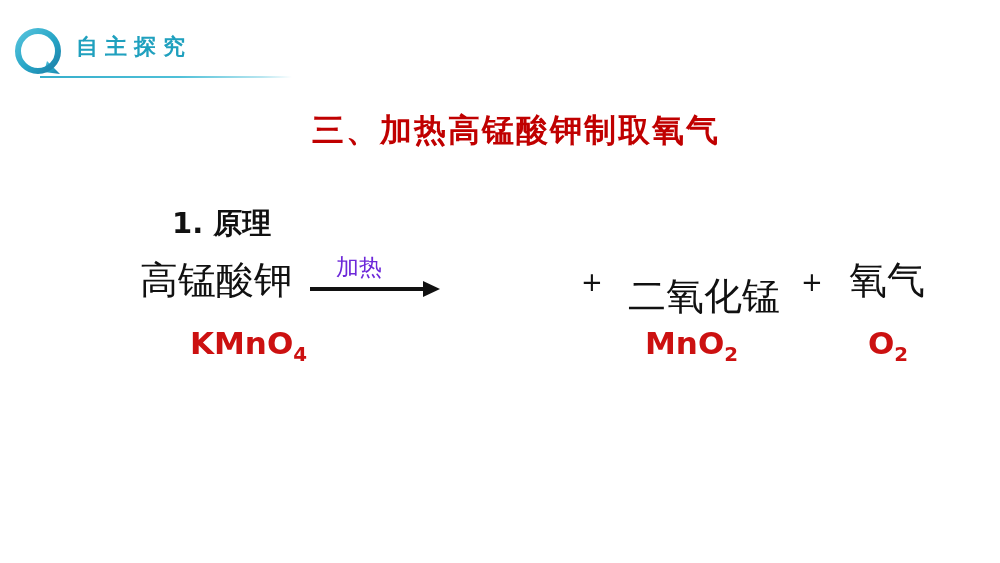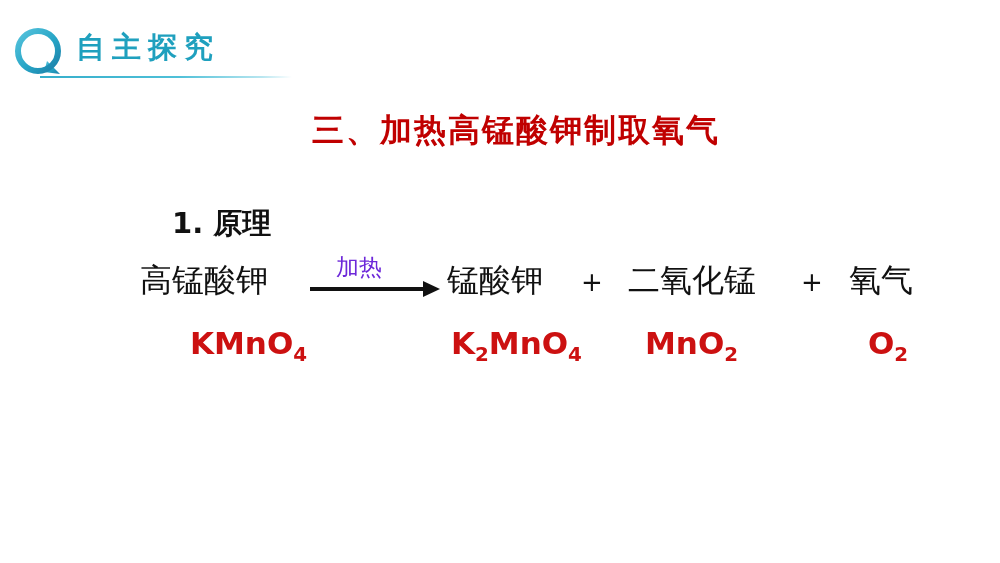--- a/index.html
+++ b/index.html
@@ -35,21 +35,21 @@
     position: absolute;
     left: 14px;
     top: 7px;
     width: 50px;
     height: 52px;
   }
   .header-title {
     position: absolute;
     left: 76px;
     top: 5px;
-    font-size: 29px;
+    font-size: 22px;
     font-weight: bold;
     letter-spacing: 7px;
     color: #1FA0BE;
     font-family: "DejaVu Sans", "Liberation Sans", sans-serif;
     white-space: nowrap;
     line-height: 44px;
   }
   .header-rule {
     position: absolute;
     left: 40px;
@@ -92,21 +92,21 @@
   
   .equation-row {
     position: absolute;
     left: 0;
     top: 258px;
     width: 1000px;
     height: 52px;
   }
   .eq-term {
     position: absolute;
-    font-size: 32px;
+    font-size: 38px;
     color: #111111;
     font-weight: 500;
     white-space: nowrap;
     line-height: 44px;
     font-family: "DejaVu Sans", "Liberation Sans", sans-serif;
   }
   .eq-plus {
     position: absolute;
     font-size: 26px;
     color: #111111;
@@ -206,40 +206,36 @@
   <div class="equation-row">
 
     <span class="eq-term" style="left:140px; top:0;">高锰酸钾</span>
 
     <span class="arrow-group">
       <span class="arrow-condition">加热</span>
       <span class="arrow-line"></span>
       <span class="arrow-head"></span>
     </span>
 
-    <span class="eq-term" style="left:447px; top:0;">锰酸钾</span>
 
     <span class="eq-plus" style="left:581px; top:2px;">+</span>
 
-    <span class="eq-term" style="left:628px; top:0;">二氧化锰</span>
+    <span class="eq-term" style="left:628px; top:16px;">二氧化锰</span>
 
     <span class="eq-plus" style="left:801px; top:2px;">+</span>
 
     <span class="eq-term" style="left:849px; top:0;">氧气</span>
   </div>
 
   <div class="formula-row">
 
     <span class="formula" style="left:190px; top:0;text-align:center;">
       <span>KMnO</span><sub>4</sub>
     </span>
 
-    <span class="formula" style="left:451px; top:0;">
-      <span>K</span><sub>2</sub><span>MnO</span><sub>4</sub>
-    </span>
 
     <span class="formula" style="left:645px; top:0;">
       <span>MnO</span><sub>2</sub>
     </span>
 
     <span class="formula" style="left:868px; top:0;">
       <span>O</span><sub>2</sub>
     </span>
   </div>
 

